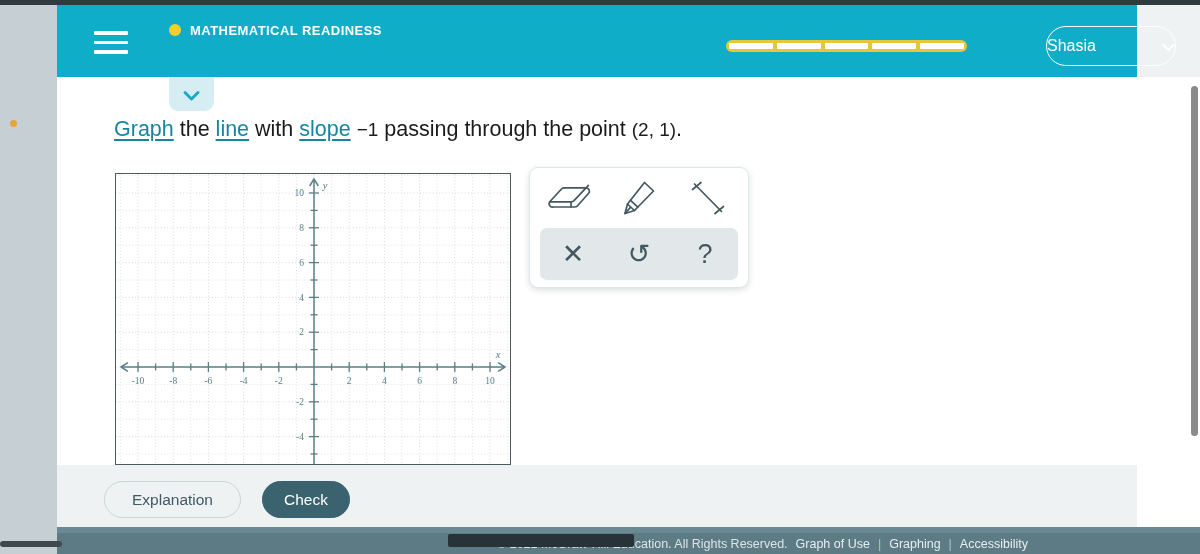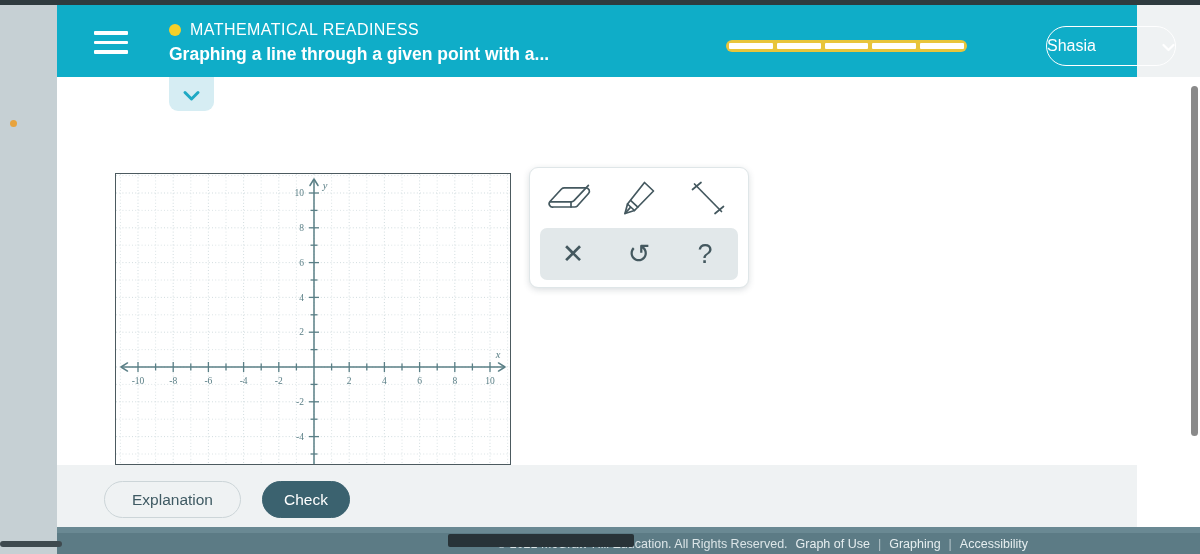--- a/index.html
+++ b/index.html
@@ -92,23 +92,23 @@
     height: 18px;
   }
   .eyebrow-dot {
     width: 12px; height: 12px;
     border-radius: 50%;
     background: #f5d028;
     flex: none;
   }
   .eyebrow-text {
     color: #ffffff;
-    font-size: 16px;
+    font-size: 13px;
     letter-spacing: 0.45px;
-    font-weight: 400;
+    font-weight: 700;
     white-space: nowrap;
   }
   .title-text {
     margin-top: 5px;
     color: #ffffff;
     font-size: 17.5px;
     font-weight: 700;
     white-space: nowrap;
   }
 
@@ -355,21 +355,20 @@
       <span></span>
       <span></span>
       <span></span>
     </div>
 
     <div class="title-block">
       <div class="eyebrow">
         <span class="eyebrow-dot"></span>
         <span class="eyebrow-text">MATHEMATICAL READINESS</span>
       </div>
-      <div class="title-text">Graphing a line through a given point with a...</div>
     </div>
 
     <div class="progress">
       <span class="seg"></span>
       <span class="seg"></span>
       <span class="seg"></span>
       <span class="seg"></span>
       <span class="seg"></span>
     </div>
 
@@ -386,20 +385,23 @@
   <div class="content-card"></div>
 
   <div class="collapse-tab">
     <span class="collapse-chevron">
       <svg width="19" height="13" viewBox="0 0 19 13">
         <path d="M3 3.5 L9.5 10 L16 3.5" fill="none" stroke="#1fa9c4" stroke-width="3" stroke-linecap="round" stroke-linejoin="round"></path>
       </svg>
     </span>
   </div>
 
+  <div class="question">
+    <span class="lnk">Graph</span><span> the </span><span class="lnk">line</span><span> with </span><span class="lnk">slope</span>&nbsp;<span class="mathsm">−1</span><span> passing through the point </span><span class="num">(2, 1)</span><span>.</span>
+  </div>
 
   <div class="graph-frame">
     <svg class="graph-svg" width="394" height="290" viewBox="0 0 394 290">
       <g id="grid-group">
           <line x1="4.399999999999977" y1="0" x2="4.399999999999977" y2="290" stroke="#c9d6d9" stroke-width="0.65" stroke-dasharray="1 2.2"></line>
           <line x1="22" y1="0" x2="22" y2="290" stroke="#c9d6d9" stroke-width="0.85" stroke-dasharray="1 2.2"></line>
           <line x1="39.599999999999994" y1="0" x2="39.599999999999994" y2="290" stroke="#c9d6d9" stroke-width="0.65" stroke-dasharray="1 2.2"></line>
           <line x1="57.19999999999999" y1="0" x2="57.19999999999999" y2="290" stroke="#c9d6d9" stroke-width="0.85" stroke-dasharray="1 2.2"></line>
           <line x1="74.79999999999998" y1="0" x2="74.79999999999998" y2="290" stroke="#c9d6d9" stroke-width="0.65" stroke-dasharray="1 2.2"></line>
           <line x1="92.39999999999999" y1="0" x2="92.39999999999999" y2="290" stroke="#c9d6d9" stroke-width="0.85" stroke-dasharray="1 2.2"></line>

